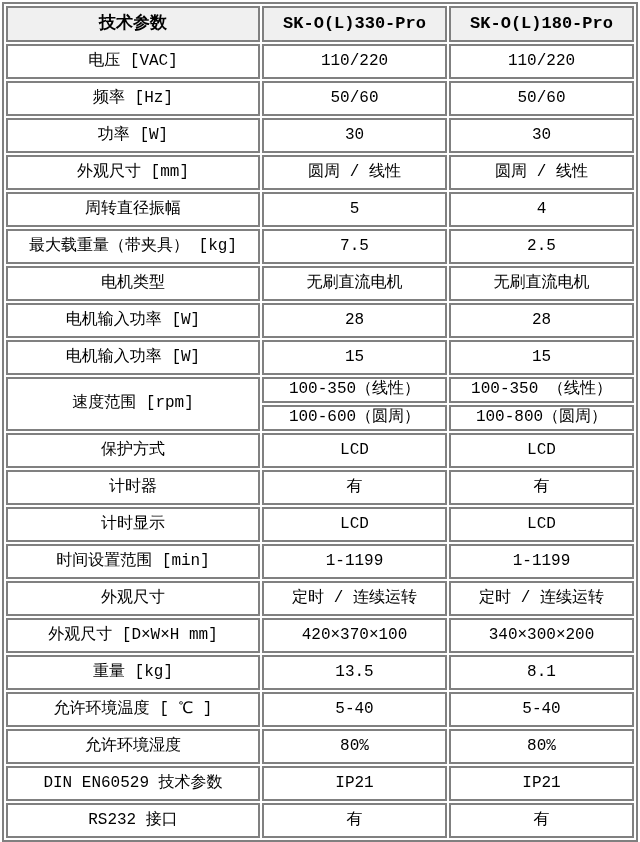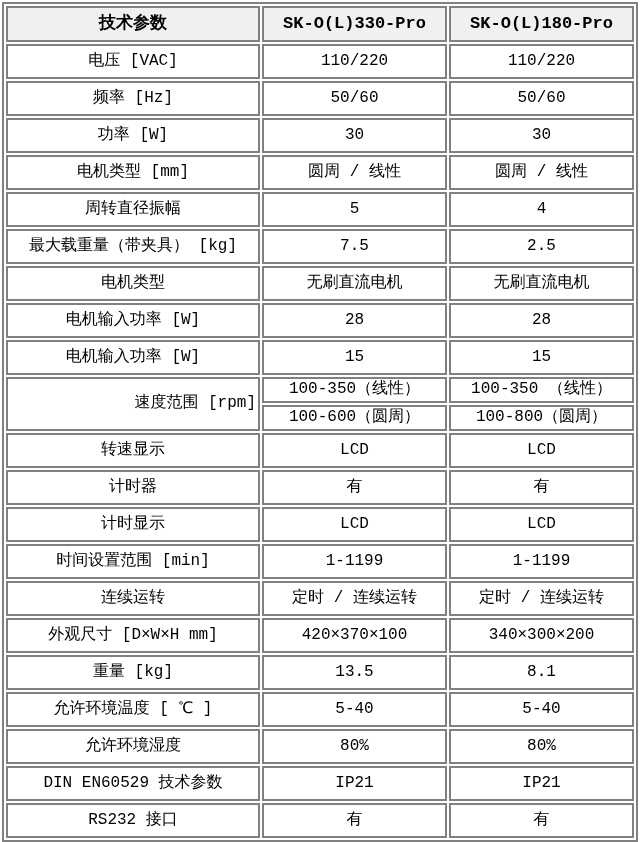--- a/index.html
+++ b/index.html
@@ -42,21 +42,20 @@
   .spec-table td {
     background: #ffffff;
     font-weight: normal;
     height: 31px;
   }
   .spec-table tr.subrow td {
     height: 22px;
   }
   .spec-table td.rowspan-cell {
     height: auto;
-    text-align: right;
   }
 </style>
 </head>
 <body>
 
 <table class="spec-table">
   <colgroup>
     <col style="width:254px">
     <col style="width:185px">
     <col style="width:185px">
@@ -78,21 +77,21 @@
       <td>频率 [Hz]</td>
       <td>50/60</td>
       <td>50/60</td>
     </tr>
     <tr>
       <td>功率 [W]</td>
       <td>30</td>
       <td>30</td>
     </tr>
     <tr>
-      <td>电机类型 [mm]</td>
+      <td>外观尺寸 [mm]</td>
       <td>圆周 / 线性</td>
       <td>圆周 / 线性</td>
     </tr>
     <tr>
       <td>周转直径振幅</td>
       <td>5</td>
       <td>4</td>
     </tr>
     <tr>
       <td>最大载重量（带夹具） [kg]</td>
@@ -117,41 +116,41 @@
     <tr class="subrow">
       <td class="rowspan-cell" rowspan="2">速度范围 [rpm]</td>
       <td>100-350（线性）</td>
       <td>100-350 （线性）</td>
     </tr>
     <tr class="subrow">
       <td>100-600（圆周）</td>
       <td>100-800（圆周）</td>
     </tr>
     <tr>
-      <td>转速显示</td>
+      <td>保护方式</td>
       <td>LCD</td>
       <td>LCD</td>
     </tr>
     <tr>
       <td>计时器</td>
       <td>有</td>
       <td>有</td>
     </tr>
     <tr>
       <td>计时显示</td>
       <td>LCD</td>
       <td>LCD</td>
     </tr>
     <tr>
       <td>时间设置范围 [min]</td>
       <td>1-1199</td>
       <td>1-1199</td>
     </tr>
     <tr>
-      <td>连续运转</td>
+      <td>外观尺寸</td>
       <td>定时 / 连续运转</td>
       <td>定时 / 连续运转</td>
     </tr>
     <tr>
       <td>外观尺寸 [D×W×H mm]</td>
       <td>420×370×100</td>
       <td>340×300×200</td>
     </tr>
     <tr>
       <td>重量 [kg]</td>

